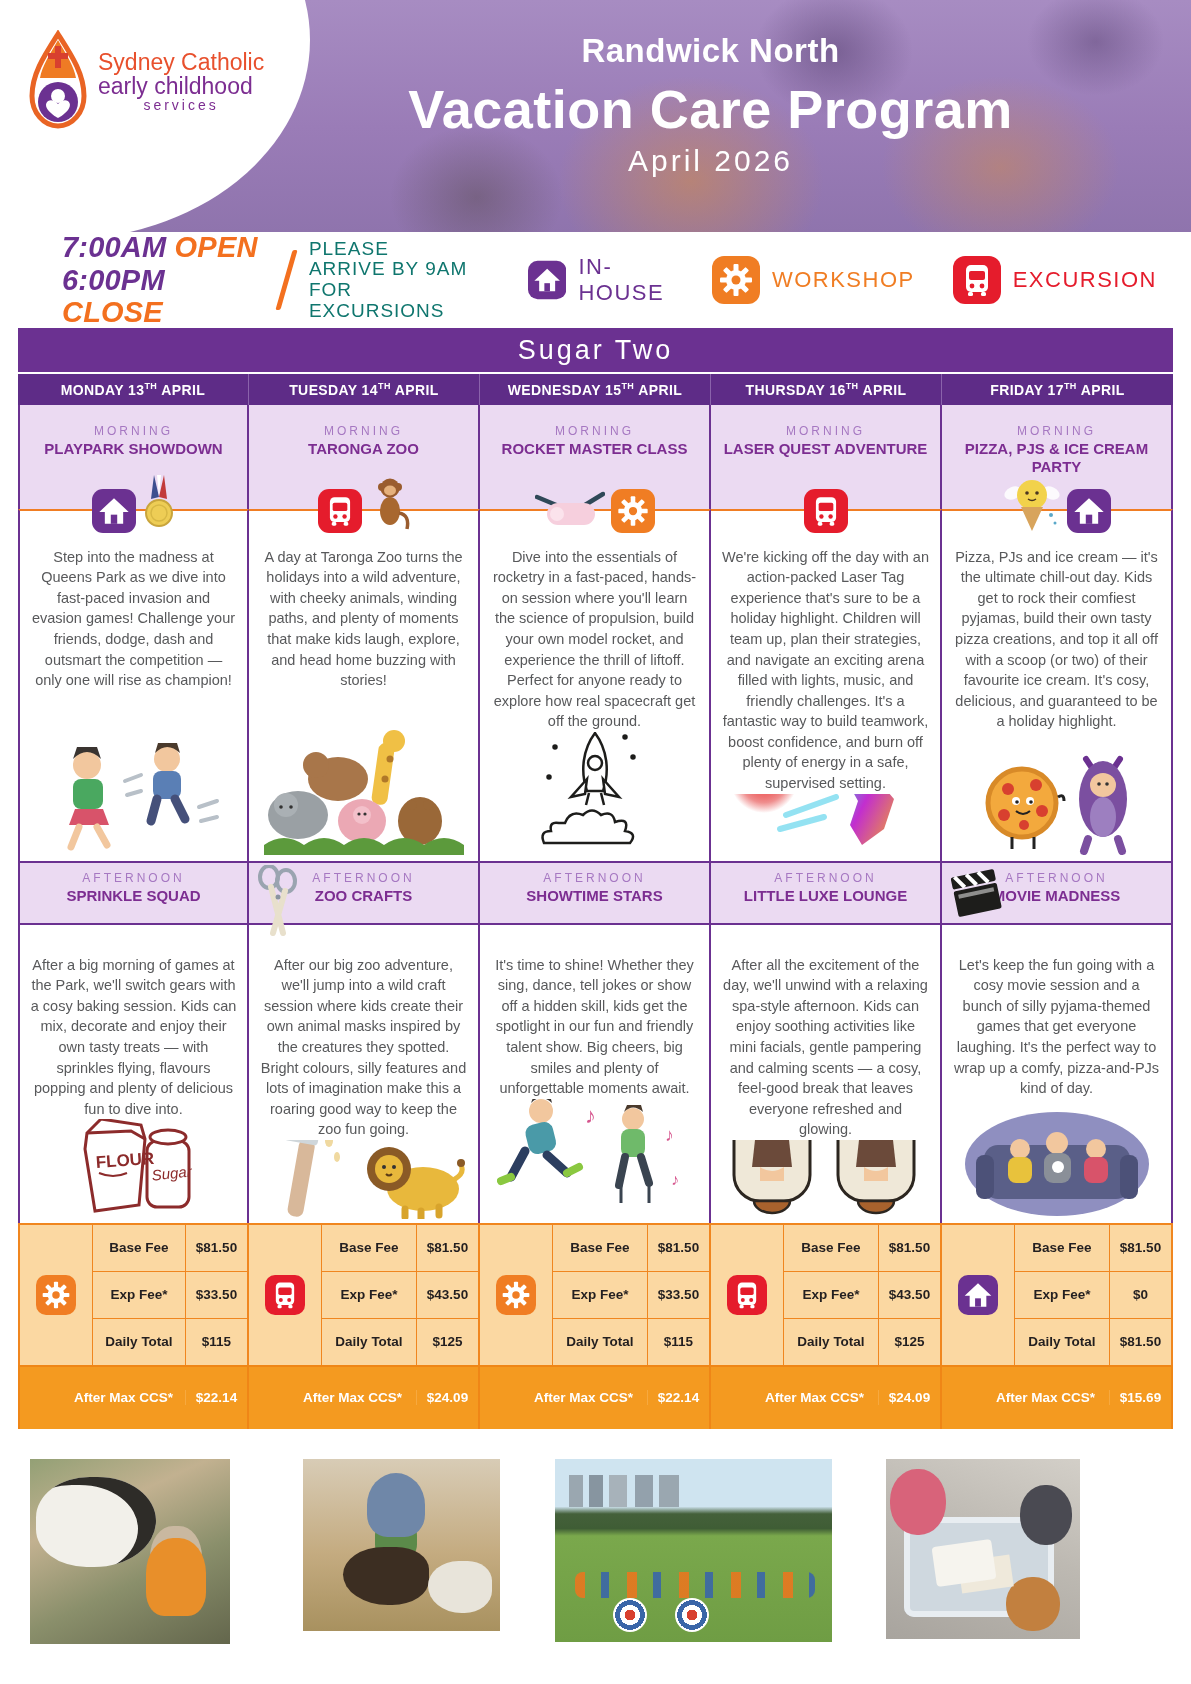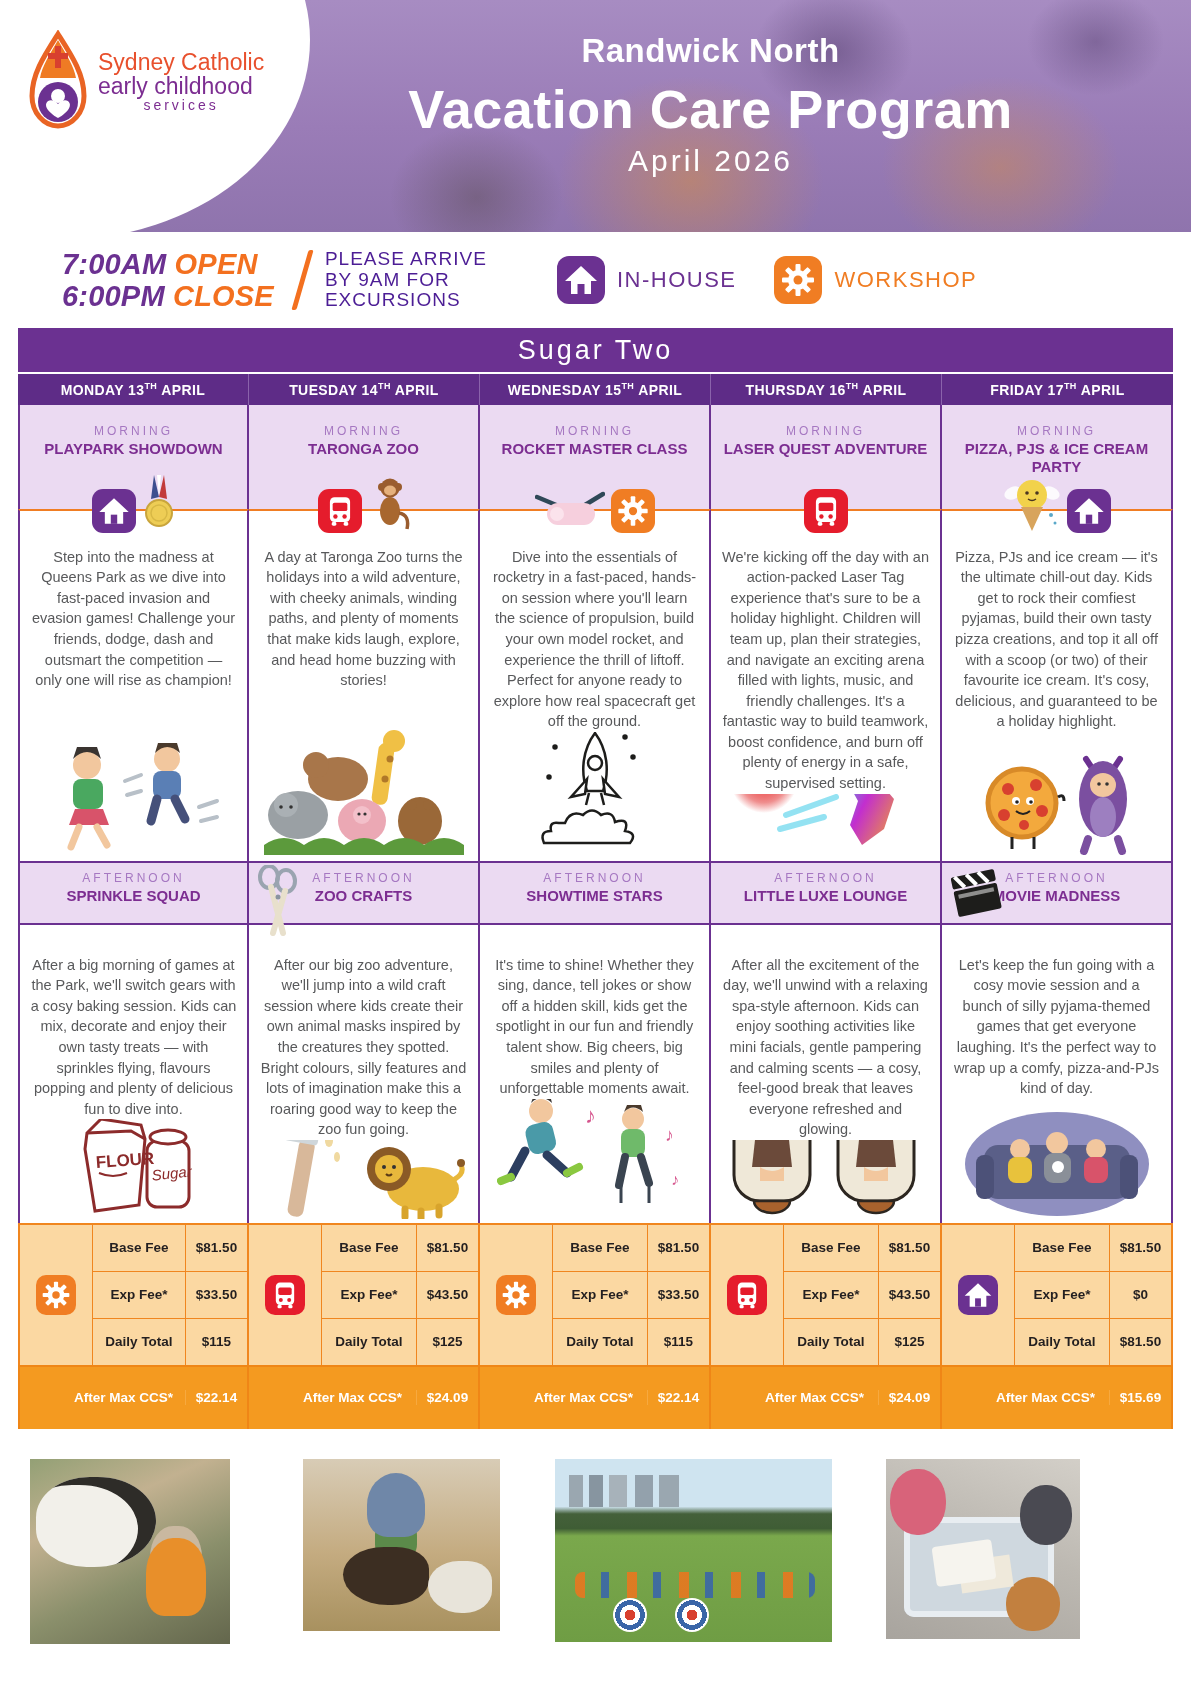--- a/index.html
+++ b/index.html
@@ -27,21 +27,21 @@
   .h-titles { position:absolute; left:250px; right:20px; top:32px; text-align:center; color:#fff; }
   .h-loc   { font-size:33px; font-weight:800; letter-spacing:.5px; }
   .h-title { font-size:54px; font-weight:800; letter-spacing:.5px; margin-top:8px; }
   .h-sub   { font-size:30px; font-weight:300; letter-spacing:3px; margin-top:4px; }
 
   
   .info { height:96px; display:flex; align-items:center; padding:0 0 0 62px; }
   .hours { font-style:italic; font-weight:900; font-size:29px; line-height:1.12; letter-spacing:.2px; }
   .hours .t { color:#6b3191; } .hours .s { color:#f3701f; }
   .slash { width:5px; height:60px; background:#f3701f; transform:skewX(-16deg); margin:0 20px 0 26px; border-radius:2px; }
-  .arrive { color:#4c1d95; font-size:19px; line-height:1.08; letter-spacing:1px; width:172px; font-weight:500; }
+  .arrive { color:#0f766e; font-size:19px; line-height:1.08; letter-spacing:1px; width:172px; font-weight:500; }
   .legend { display:flex; align-items:center; gap:4px; margin-left:60px; }
   .leg { display:flex; align-items:center; gap:12px; margin-right:34px; }
   .leg svg { width:48px; height:48px; display:block; }
   .leg-label { font-size:22px; letter-spacing:1.5px; font-weight:400; }
   .leg-inhouse .leg-label { color:#6b3191; }
   .leg-workshop .leg-label { color:#f07d23; }
   .leg-excursion .leg-label { color:#e51c2c; }
 
   
   .tbl { margin:0 18px; }
@@ -189,20 +189,32 @@
               <rect x="21.5" y="8" width="5" height="8" rx="1" transform="rotate(135 24 24)"></rect>
               <rect x="21.5" y="8" width="5" height="8" rx="1" transform="rotate(180 24 24)"></rect>
               <rect x="21.5" y="8" width="5" height="8" rx="1" transform="rotate(225 24 24)"></rect>
               <rect x="21.5" y="8" width="5" height="8" rx="1" transform="rotate(270 24 24)"></rect>
               <rect x="21.5" y="8" width="5" height="8" rx="1" transform="rotate(315 24 24)"></rect>
             </g>
             <circle cx="24" cy="24" r="4.5" fill="#f07d23"></circle>
           </svg>
         <span class="leg-label">WORKSHOP</span>
       </div>
+      <div class="leg leg-excursion">
+        <svg viewBox="0 0 48 48">
+            <rect width="48" height="48" rx="12" fill="#e51c2c"></rect>
+            <rect x="13" y="9" width="22" height="27" rx="5" fill="#fff"></rect>
+            <rect x="16" y="15" width="16" height="9" rx="2" fill="#e51c2c"></rect>
+            <circle cx="19" cy="30" r="2.4" fill="#e51c2c"></circle>
+            <circle cx="29" cy="30" r="2.4" fill="#e51c2c"></circle>
+            <rect x="15" y="36" width="5" height="4" rx="1.5" fill="#fff"></rect>
+            <rect x="28" y="36" width="5" height="4" rx="1.5" fill="#fff"></rect>
+          </svg>
+        <span class="leg-label">EXCURSION</span>
+      </div>
     </div>
   </div>
 
   <div class="tbl">
     <div class="week-banner">Sugar Two</div>
 
     <div class="grid5 dheader">
       <div class="dh"><span>MONDAY 13</span><sup>TH</sup><span class="mo">APRIL</span></div>
       <div class="dh"><span>TUESDAY 14</span><sup>TH</sup><span class="mo">APRIL</span></div>
       <div class="dh"><span>WEDNESDAY 15</span><sup>TH</sup><span class="mo">APRIL</span></div>

